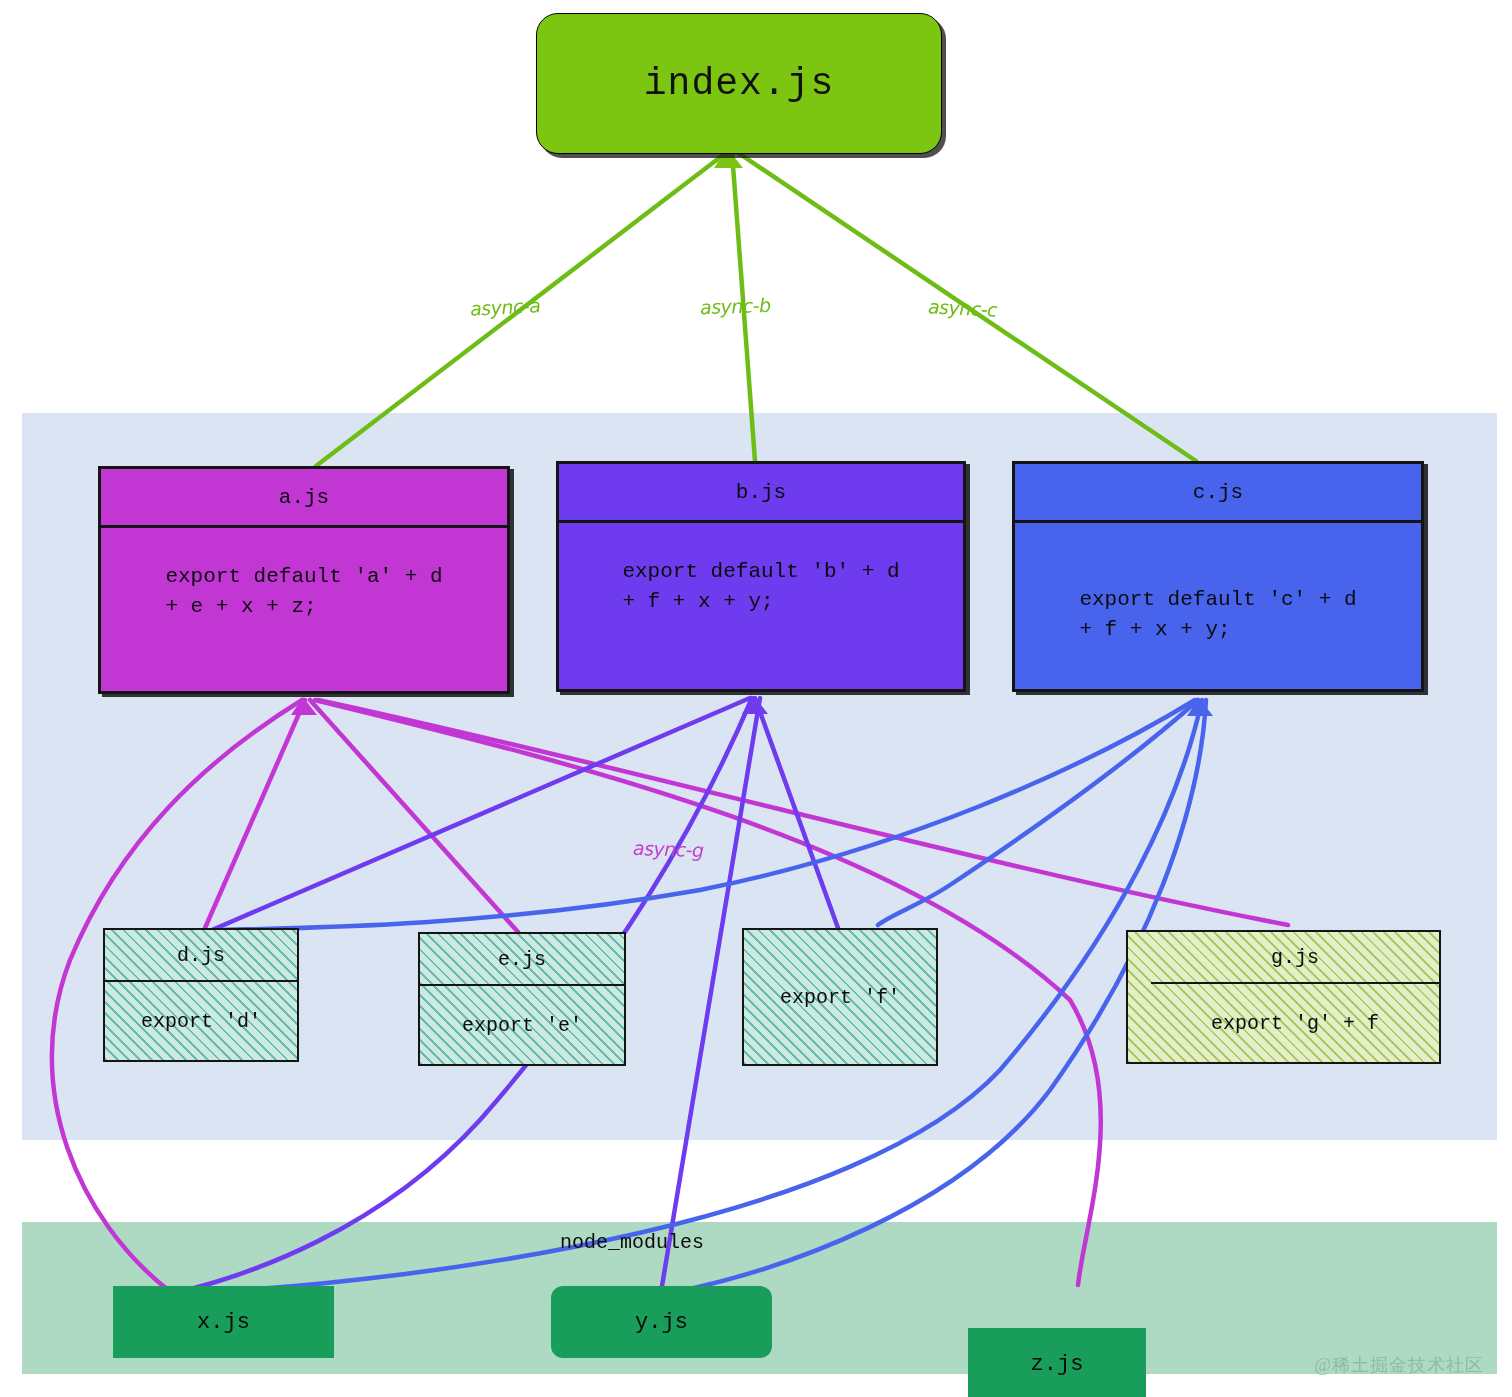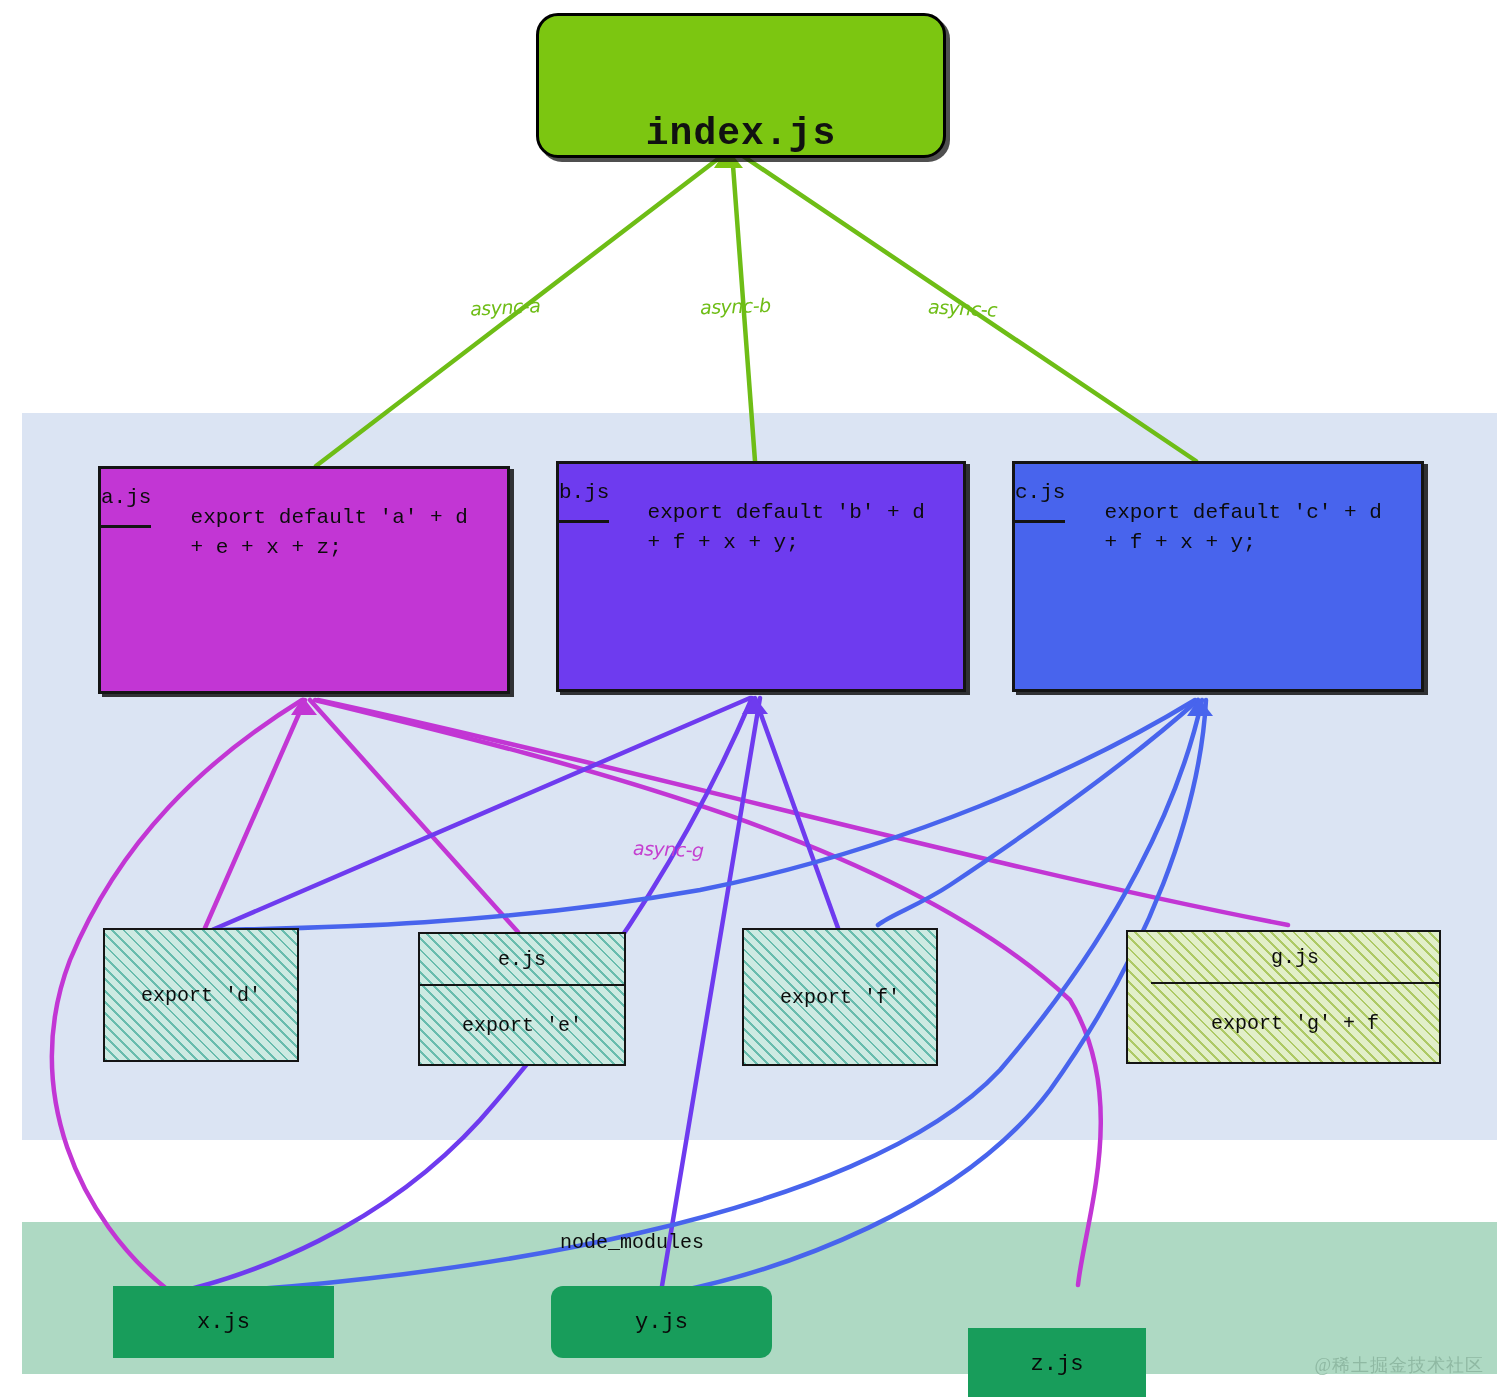--- a/index.html
+++ b/index.html
@@ -45,41 +45,40 @@
     pointer-events: none;
   }
   
   #node-index {
     position: absolute;
     left: 536px;
     top: 13px;
     width: 404px;
     height: 139px;
     background: #7cc611;
-    border: 3px solid #000000;
+    border: 1px solid #000000;
     border-radius: 22px;
     box-shadow: 4px 4px 0 0 rgba(20,20,20,0.75);
     display: flex;
-    align-items: flex-end;
-    justify-content: center;
-    font-weight: bold;
+    align-items: center;
+    justify-content: center;
   }
   #node-index .label {
     font-size: 38px;
     color: #111111;
     letter-spacing: 1px;
   }
   
   .chunk-box {
     position: absolute;
     box-sizing: border-box;
     border: 3px solid #141414;
     box-shadow: 4px 3px 0 0 rgba(18,18,18,0.85);
     display: flex;
-    flex-direction: row;
+    flex-direction: column;
   }
   .chunk-box .title {
     height: 56px;
     display: flex;
     align-items: center;
     justify-content: center;
     border-bottom: 3px solid #141414;
     font-size: 21px;
     color: #0c0c0c;
   }
@@ -90,21 +89,21 @@
     justify-content: center;
     padding-top: 34px;
     font-size: 21px;
     line-height: 1.45;
     color: #0c0c0c;
     text-align: left;
     white-space: pre-line;
   }
   #node-a { left: 98px;  top: 466px; width: 412px; height: 228px; background: #c236d4; }
   #node-b { left: 556px; top: 461px; width: 410px; height: 231px; background: #6e3bef; }
-  #node-c { left: 1012px;top: 461px; width: 412px; height: 231px; background: #4864ed; }
+  #node-c { left: 1012px;top: 461px; width: 412px; height: 231px; background: #4864ed; gap: 28px; }
 
   
   .leaf-box {
     position: absolute;
     box-sizing: border-box;
     border: 2px solid #141414;
     display: flex;
     flex-direction: column;
     background-color: #cdeae2;
     background-image: repeating-linear-gradient(
@@ -249,20 +248,21 @@
 + f + x + y;</div>
   </div>
 
   <div class="chunk-box" id="node-c">
     <div class="title">c.js</div>
     <div class="body">export default 'c' + d
 + f + x + y;</div>
   </div>
 
   <div class="leaf-box" id="node-d">
+    <div class="title">d.js</div>
     <div class="body">export 'd'</div>
   </div>
 
   <div class="leaf-box" id="node-e">
     <div class="title">e.js</div>
     <div class="body">export 'e'</div>
   </div>
 
   <div class="leaf-box" id="node-f">
     <div class="body">export 'f'</div>

